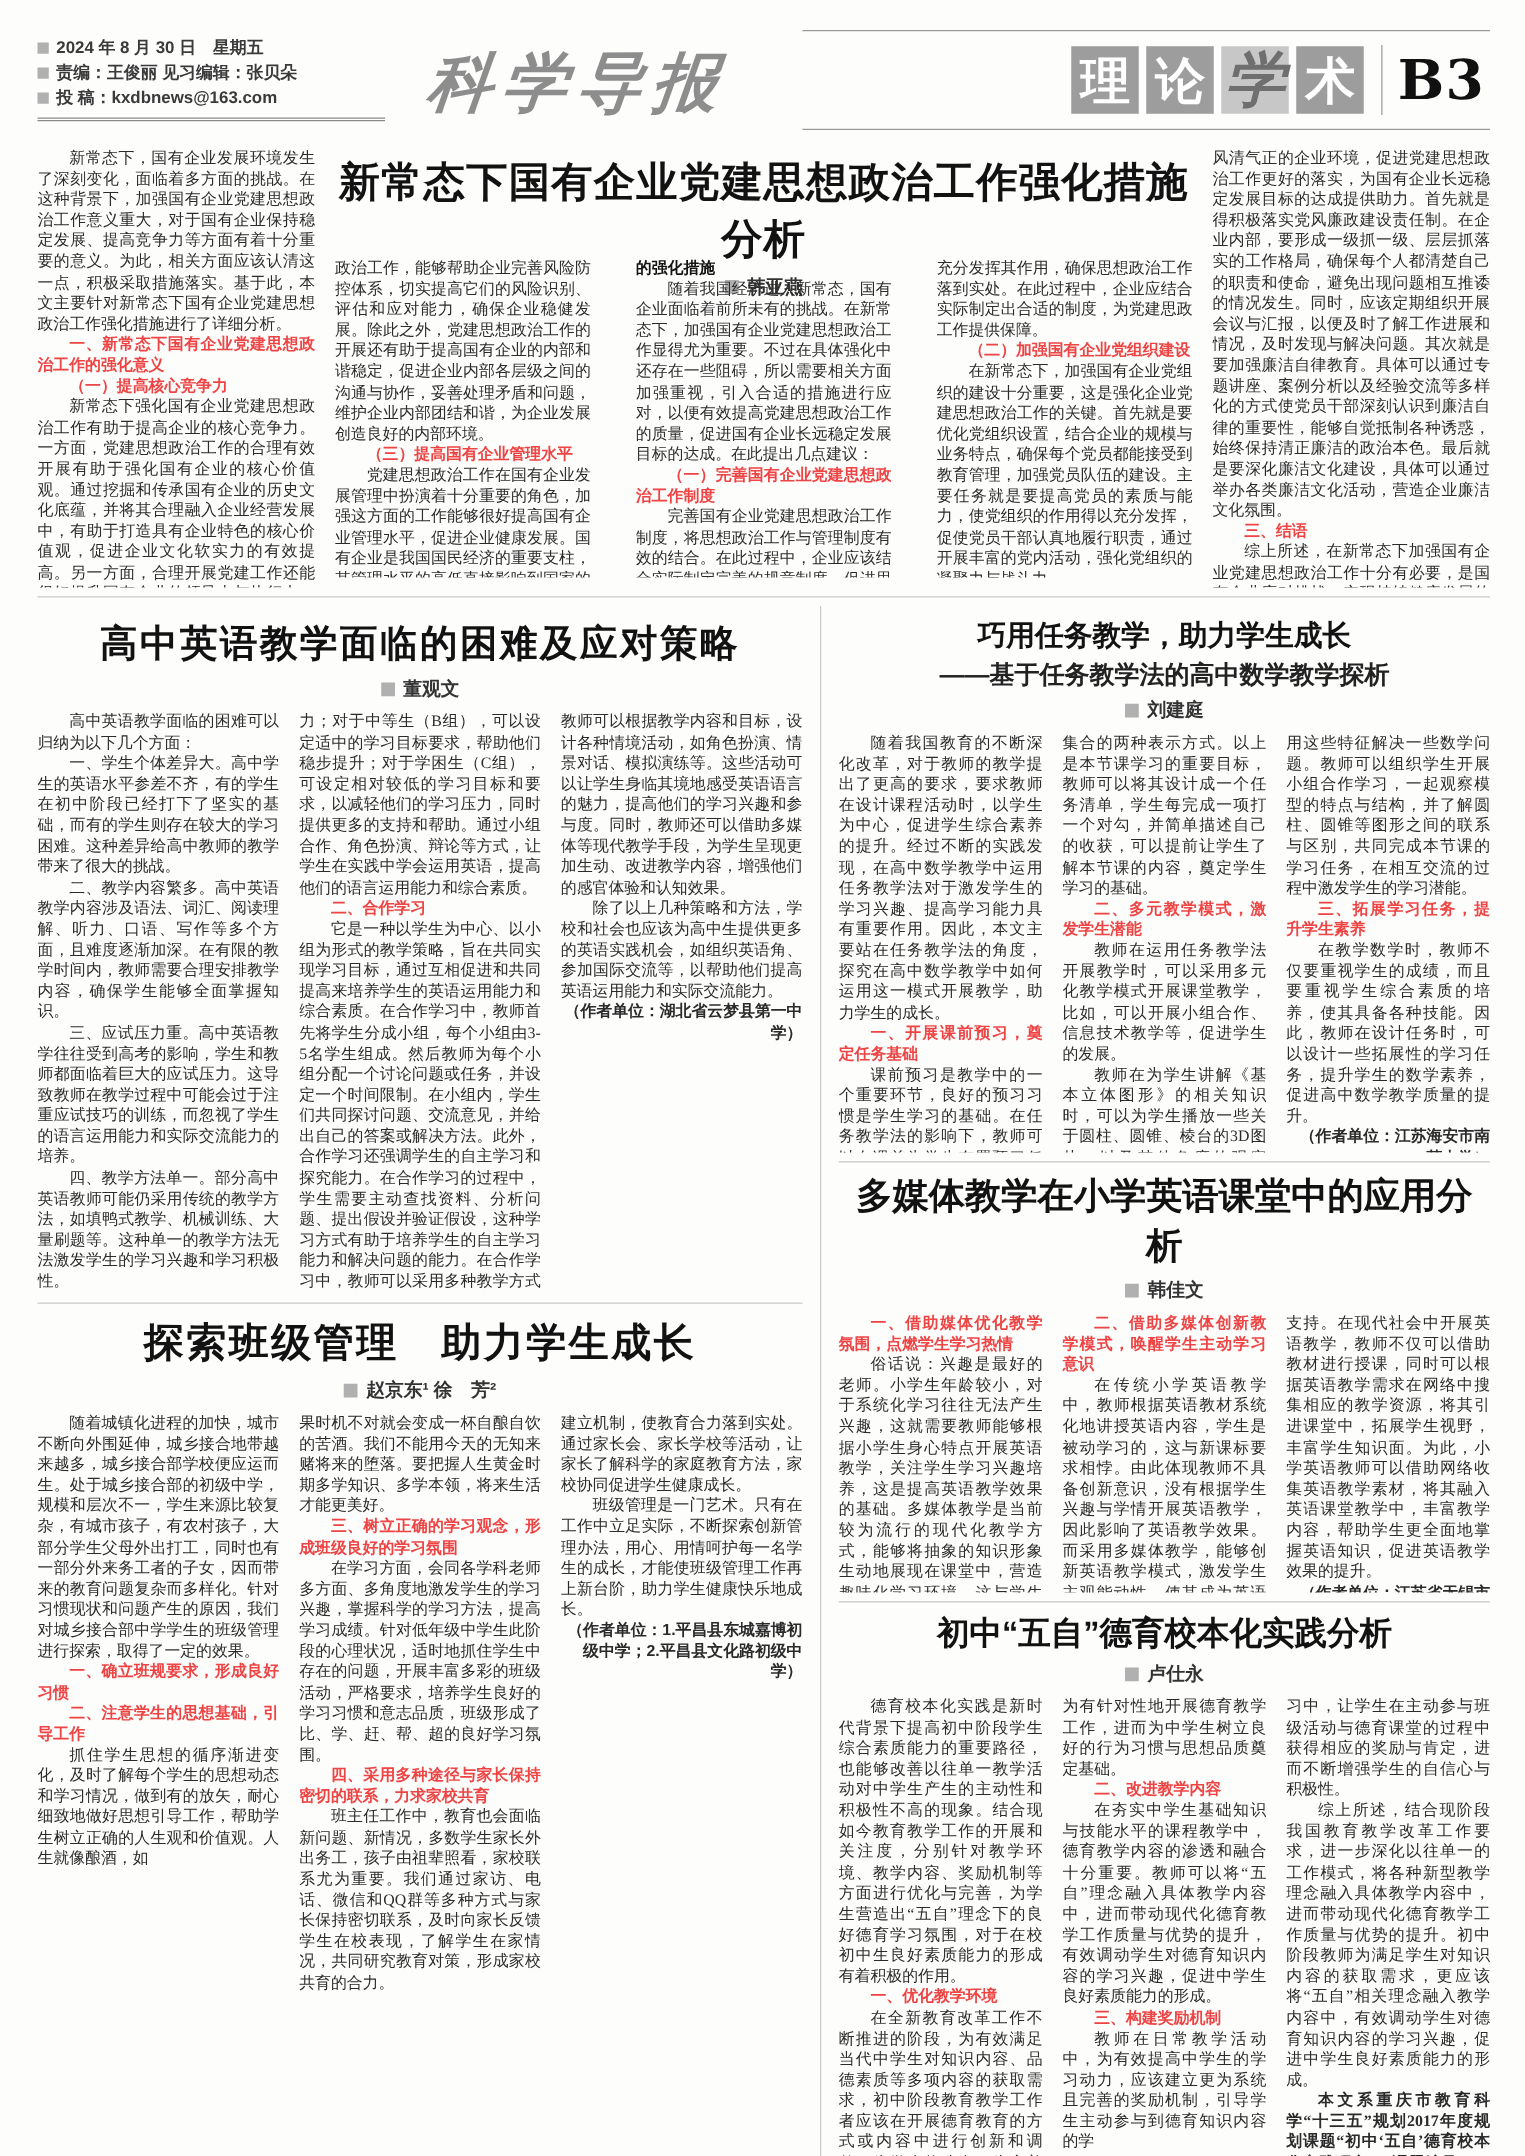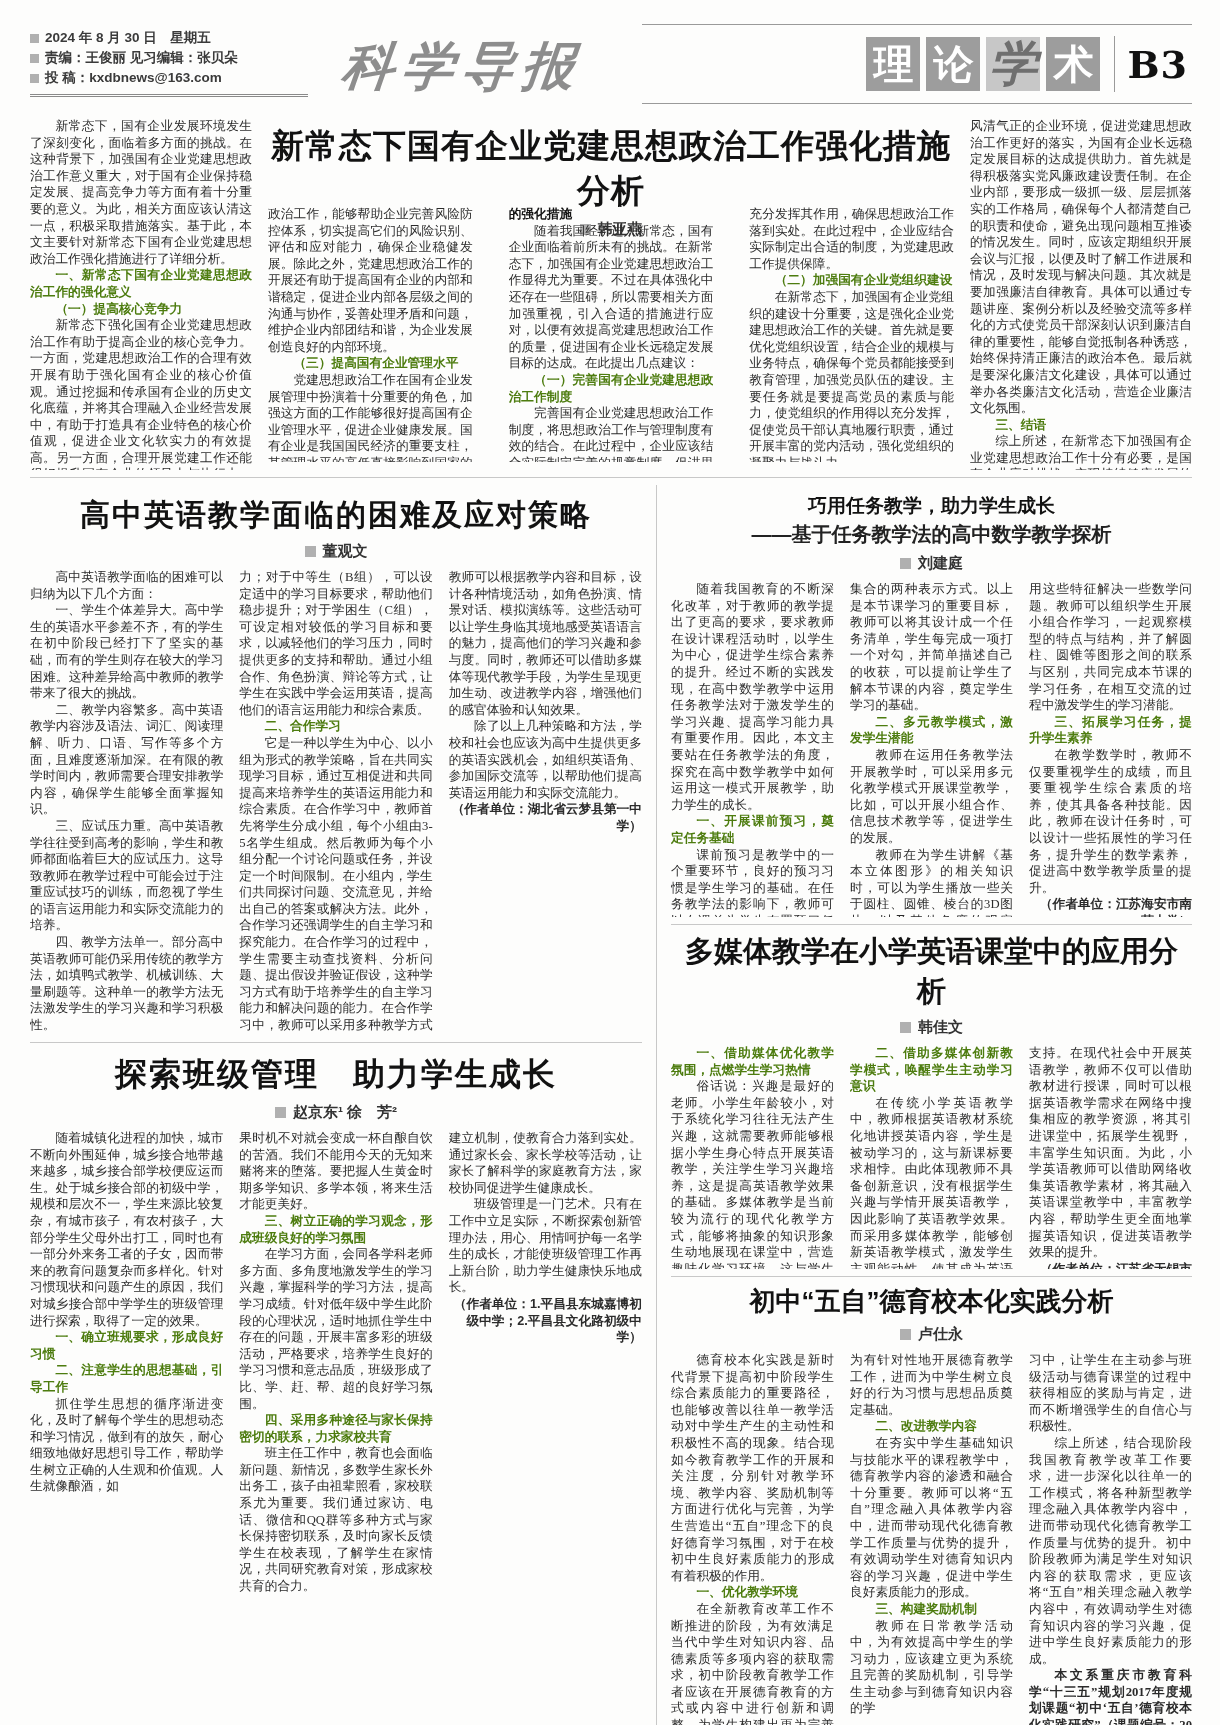--- a/index.html
+++ b/index.html
@@ -15,34 +15,34 @@
   .sq{display:inline-block;width:9px;height:9px;background:#b0b0b0;flex:0 0 auto;}
   .masthead{font-family:"DejaVu Serif",serif;font-style:italic;font-weight:700;font-size:52px;
             color:#8d8d8d;letter-spacing:8px;margin:8px 0 0 34px;transform:skewX(-6deg);white-space:nowrap;}
   .hdr-right{flex:1;margin-left:60px;border-top:1px solid #9a9a9a;border-bottom:1px solid #9a9a9a;
              height:78px;display:flex;align-items:center;justify-content:flex-end;padding:0 4px;}
   .secbox{display:inline-flex;align-items:center;justify-content:center;width:54px;height:54px;
           background:#9d9d9d;color:#fff;font-family:"Liberation Sans",sans-serif;font-weight:700;
           font-size:40px;margin-left:6px;}
   .secbox.calli{background:#c7c7c7;color:#6f6f6f;font-family:"DejaVu Serif",serif;font-style:italic;font-size:48px;overflow:visible;}
   .vr{width:1px;height:56px;background:#9a9a9a;margin:0 12px 0 14px;}
-  .pageno{font-family:"DejaVu Serif",serif;font-weight:700;font-size:38px;color:#111;letter-spacing:1px;}
+  .pageno{font-family:"DejaVu Serif",serif;font-weight:700;font-size:44px;color:#111;letter-spacing:1px;}
 
   
   .art-title{font-family:"Liberation Sans",sans-serif;font-weight:700;color:#121212;text-align:center;margin:0;}
   .art-sub{font-family:"Liberation Sans",sans-serif;font-weight:700;color:#222;text-align:center;margin:2px 0 0 0;}
   .byline{font-family:"Liberation Sans",sans-serif;font-weight:700;font-size:15px;color:#333;
           text-align:center;margin:6px 0 8px 0;}
   .byline .sq{width:11px;height:11px;margin-right:7px;vertical-align:-1px;}
   .cols{display:flex;gap:16px;}
   .col{flex:1;overflow:hidden;}
   .col p{margin:0;font-size:12.7px;line-height:16.6px;text-align:justify;word-break:break-all;}
   .col p.b-p{text-indent:2em;}
   .col p.b-c{text-indent:0;}
-  .col p.b-h{text-indent:2em;font-weight:700;font-family:"Liberation Sans",sans-serif;color:#4d7c0f;}
+  .col p.b-h{text-indent:2em;font-weight:700;font-family:"Liberation Sans",sans-serif;color:#ef4444;}
   .col p.b-hc{text-indent:0;font-weight:700;font-family:"Liberation Sans",sans-serif;color:#141414;}
   .col p.b-end{font-weight:700;font-family:"Liberation Sans",sans-serif;text-align:right;text-indent:0;}
   .col p.b-note{font-weight:700;text-indent:2em;}
   .divider{border:none;border-top:1px solid #c8c8c8;margin:7px 0;}
 
   
   .a1{display:flex;gap:16px;margin-top:8px;height:352px;}
   .a1 .side{width:222px;flex:0 0 auto;height:352px;}
   .a1 .center{flex:1;display:flex;flex-direction:column;}
   .a1 .center .headblock{height:88px;}
@@ -51,21 +51,21 @@
 
   
   .lower{display:flex;margin-top:4px;}
   .region-l{width:612px;flex:0 0 auto;}
   .region-r{flex:1;border-left:1px solid #c8c8c8;margin-left:14px;padding-left:14px;}
 
   .a2 .art-title{font-size:30px;letter-spacing:2px;margin-top:10px;}
   .a2 .cols{height:466px;}
   .a5 .art-title{font-size:32px;letter-spacing:2px;margin-top:10px;}
   .a5 .cols{height:588px;}
-  .a3 .art-title{font-size:19px;margin-top:8px;}
+  .a3 .art-title{font-size:23px;margin-top:8px;}
   .a3 .art-sub{font-size:20px;}
   .a3 .cols{height:336px;}
   .a4 .art-title{font-size:29px;margin-top:6px;}
   .a4 .cols{height:224px;}
   .a6 .art-title{font-size:26px;margin-top:6px;}
   .a6 .cols{height:436px;}
 </style>
 </head>
 <body>
 

